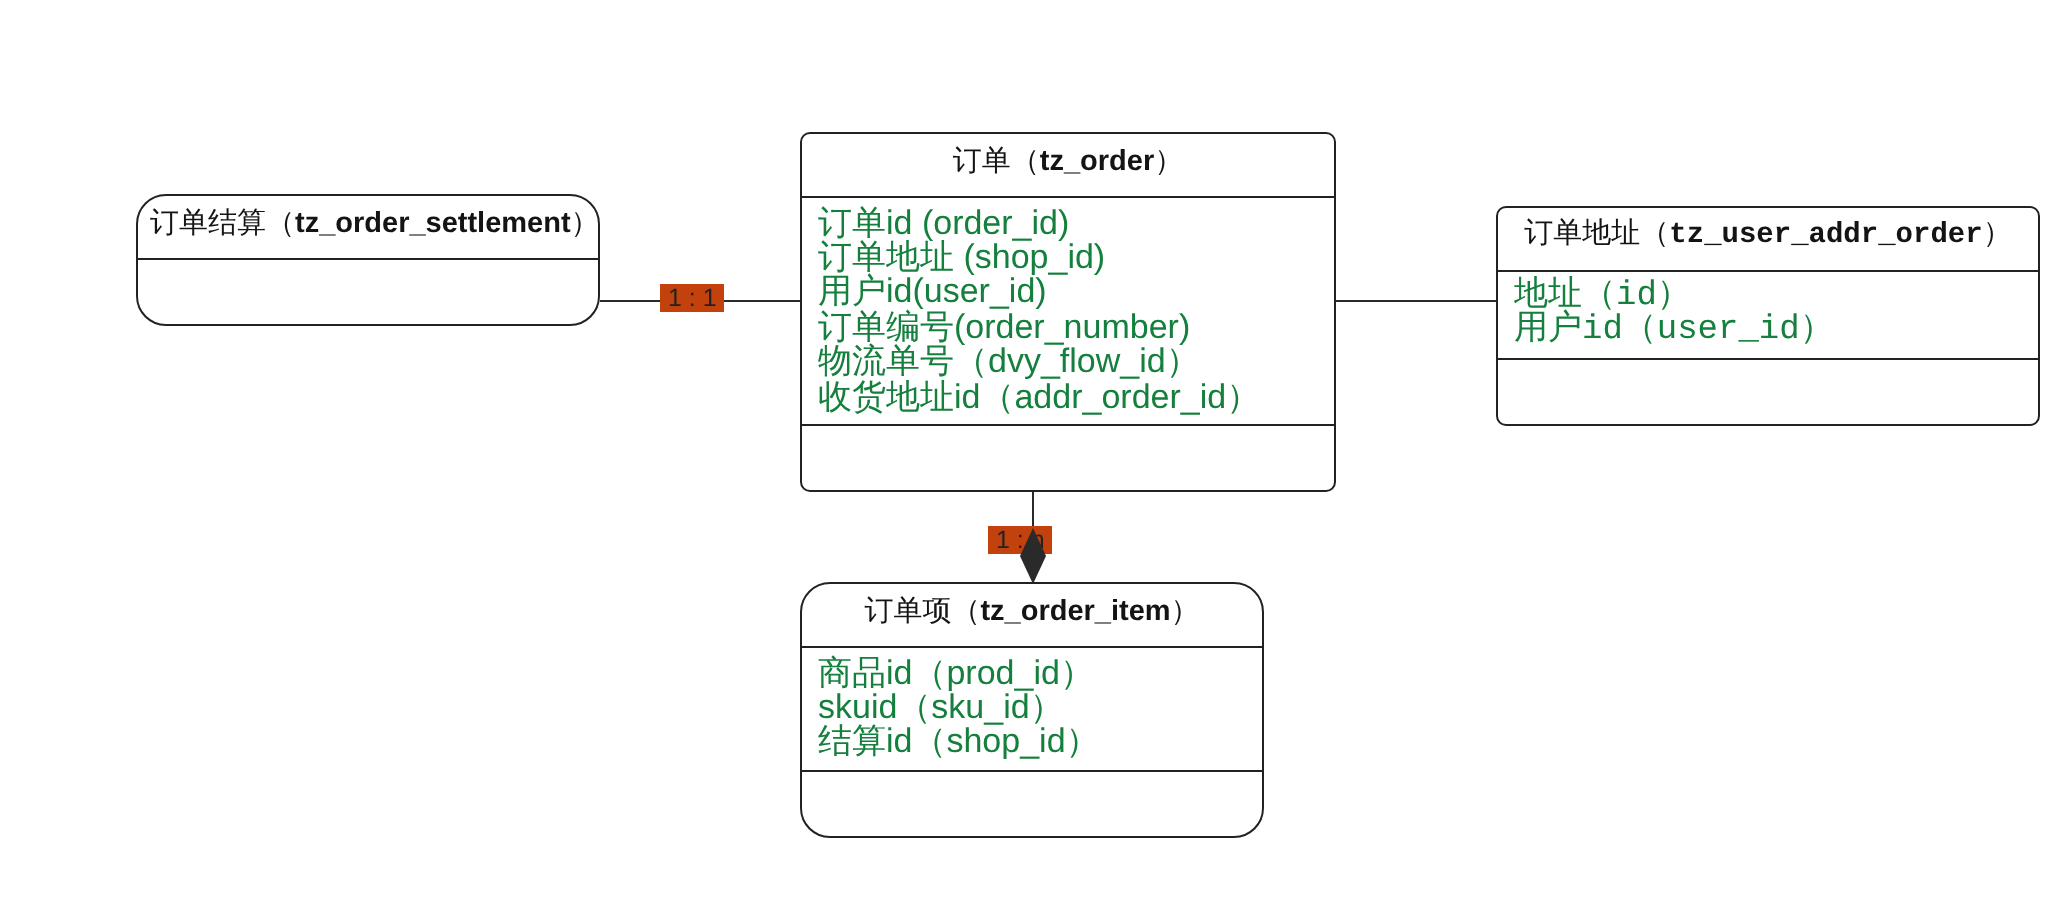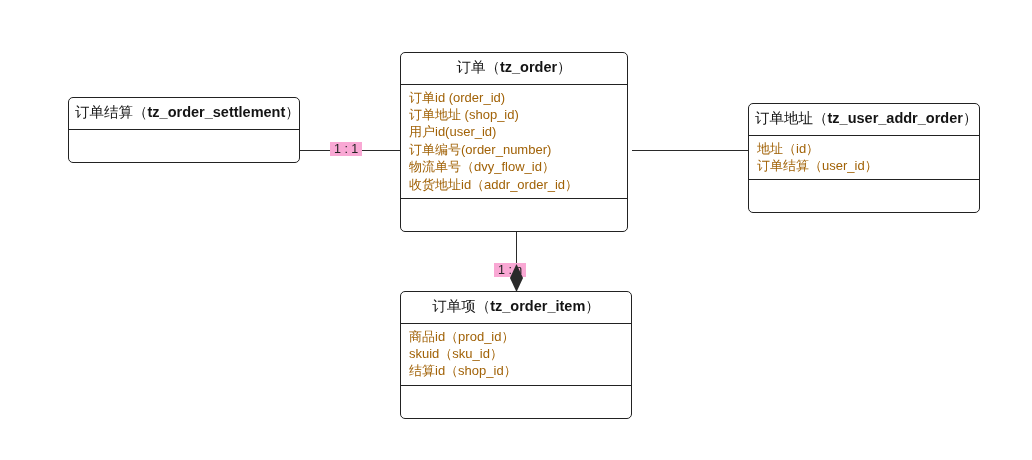--- a/index.html
+++ b/index.html
@@ -45,24 +45,24 @@
   }
   .entity .title .tbl {
     font-weight: bold;
   }
   .entity .attrs {
     box-sizing: border-box;
     padding: 4px 0 5px 8px;
     border-bottom: 1.6px solid #222222;
   }
   .entity .attrs .attr {
-    font-size: 13px;
+    font-size: 17px;
     line-height: 17.4px;
     white-space: nowrap;
-    color: #a16207;
+    color: #15803d;
   }
   .entity .footer {
     box-sizing: border-box;
     width: 100%;
   }
 
   
   .line-h {
     position: absolute;
     height: 0;
@@ -73,35 +73,35 @@
     position: absolute;
     width: 0;
     border-left: 1.6px solid #2a2a2a;
     z-index: 1;
   }
   .card-label {
     position: absolute;
     font-size: 12.5px;
     line-height: 14px;
     color: #222222;
-    background: #f9a8d4;
+    background: #c2410c;
     padding: 0 4px;
     white-space: nowrap;
     z-index: 2;
   }
   .diamond {
     position: absolute;
     z-index: 2;
   }
 
   
-  #ent-settlement { left: 68px;  top: 97px;  width: 232px; }
-  #ent-order      { left: 400px; top: 52px;  width: 228px; }
-  #ent-addr       { left: 748px; top: 103px; width: 232px; }
-  #ent-item       { left: 400px; top: 291px; width: 232px; }
+  #ent-settlement { left: 68px;  top: 97px;  width: 232px; border-radius: 15px; }
+  #ent-order      { left: 400px; top: 66px;  width: 268px; }
+  #ent-addr       { left: 748px; top: 103px; width: 272px; font-family: Liberation Mono, monospace; }
+  #ent-item       { left: 400px; top: 291px; width: 232px; border-radius: 15px; }
 
   #ent-settlement .footer { height: 32px; }
   #ent-order      .footer { height: 32px; }
   #ent-addr       .footer { height: 32px; }
   #ent-item       .footer { height: 32px; }
 </style>
 </head>
 <body>
 
 <div id="canvas">
@@ -140,21 +140,21 @@
     </div>
     <div class="footer"></div>
   </div>
 
   <div class="entity" id="ent-addr">
     <div class="title">
       <span>订单地址</span><span>（</span><span class="tbl">tz_user_addr_order</span><span>）</span>
     </div>
     <div class="attrs">
       <div class="attr">地址（id）</div>
-      <div class="attr">订单结算（user_id）</div>
+      <div class="attr">用户id（user_id）</div>
     </div>
     <div class="footer"></div>
   </div>
 
   <div class="entity" id="ent-item">
     <div class="title">
       <span>订单项</span><span>（</span><span class="tbl">tz_order_item</span><span>）</span>
     </div>
     <div class="attrs">
       <div class="attr">商品id（prod_id）</div>

